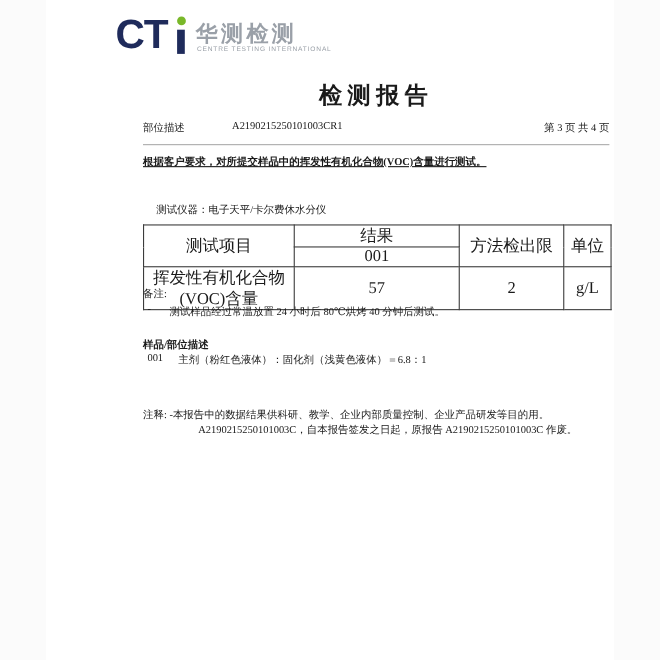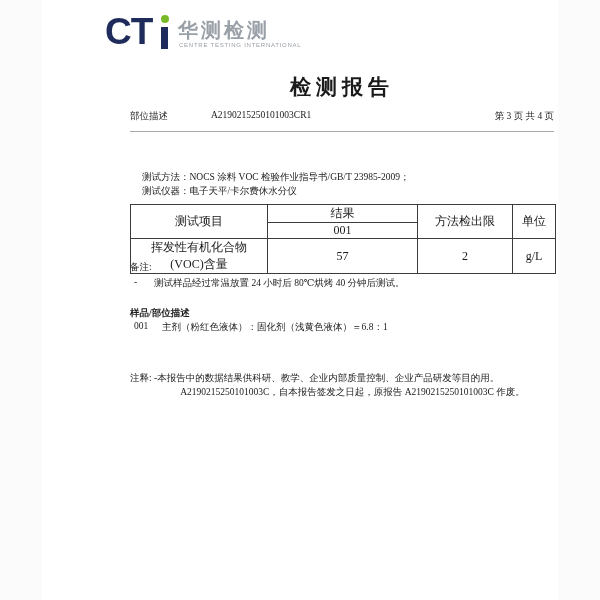--- a/index.html
+++ b/index.html
@@ -55,21 +55,21 @@
 
   .request-line { left: 88px; top: 141px; }
   .section-title { left: 88px; top: 156px; }
   .method-line { left: 100px; top: 171px; }
   .instrument-line { left: 100px; top: 185px; }
 
   
   .result-table {
     position: absolute; left: 88px; top: 204px; width: 425px;
     border-collapse: collapse; table-layout: fixed;
-    font-size: 12px; color: #1a1a1a;
+    font-size: 15px; color: #1a1a1a;
   }
   .result-table th, .result-table td {
     border: 1px solid #3c3c3c; font-weight: normal;
     text-align: center; vertical-align: middle; padding: 0 4px;
   }
   .col1 { width: 137px; } .col2 { width: 150px; } .col3 { width: 95px; } .col4 { width: 43px; }
   .cell-left { text-align: left; padding-left: 8px; }
   .h1 { height: 17px; } .h2 { height: 13px; } .h3 { height: 15px; }
 
   
@@ -102,21 +102,21 @@
 
   <div class="abs doc-title">检测报告</div>
 
   <div class="abs meta-row">
     <span class="meta-label">部位描述</span>
     <span class="meta-number">A2190215250101003CR1</span>
     <span class="meta-page">第 3 页  共 4 页</span>
   </div>
   <div class="abs rule"></div>
 
-  <div class="abs txt method-line">测试方法：NOCS 涂料 VOC 检验作业指导书/GB/T 23985-2009；</div>
+  <div class="abs txt bold uline request-line">根据客户要求，对所提交样品中的挥发性有机化合物(VOC)含量进行测试。</div>
   <div class="abs txt instrument-line">测试仪器：电子天平/卡尔费休水分仪</div>
 
   <table class="result-table">
     <tbody>
         <tr class="h1">
       <th class="col1 cell-left" rowspan="2">测试项目</th>
       <th class="col2">结果</th>
       <th class="col3" rowspan="2">方法检出限</th>
       <th class="col4" rowspan="2">单位</th>
     </tr>

